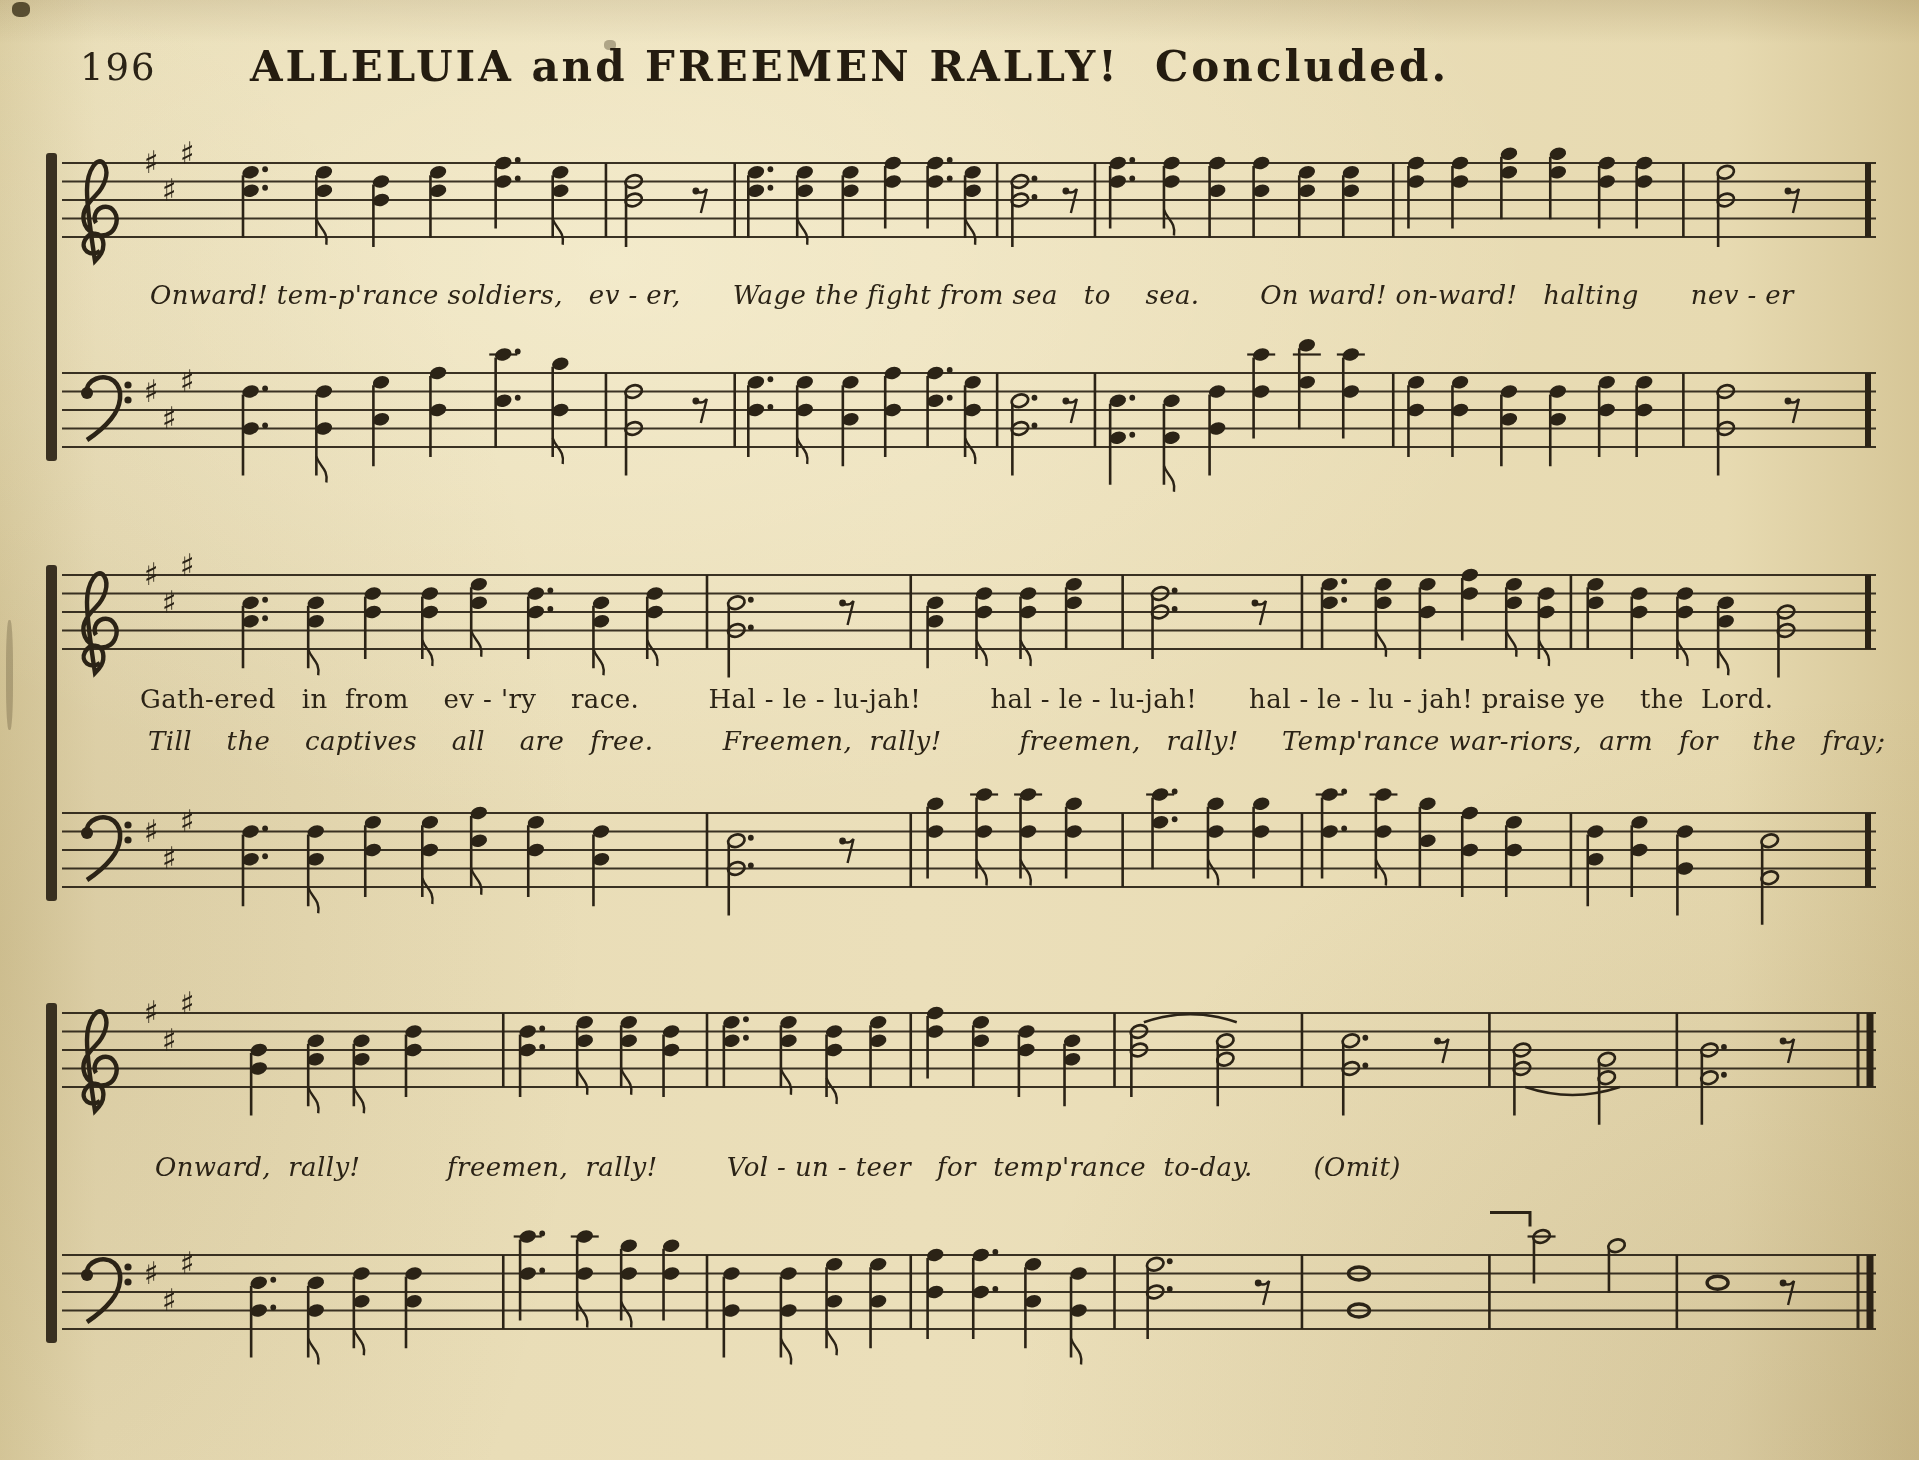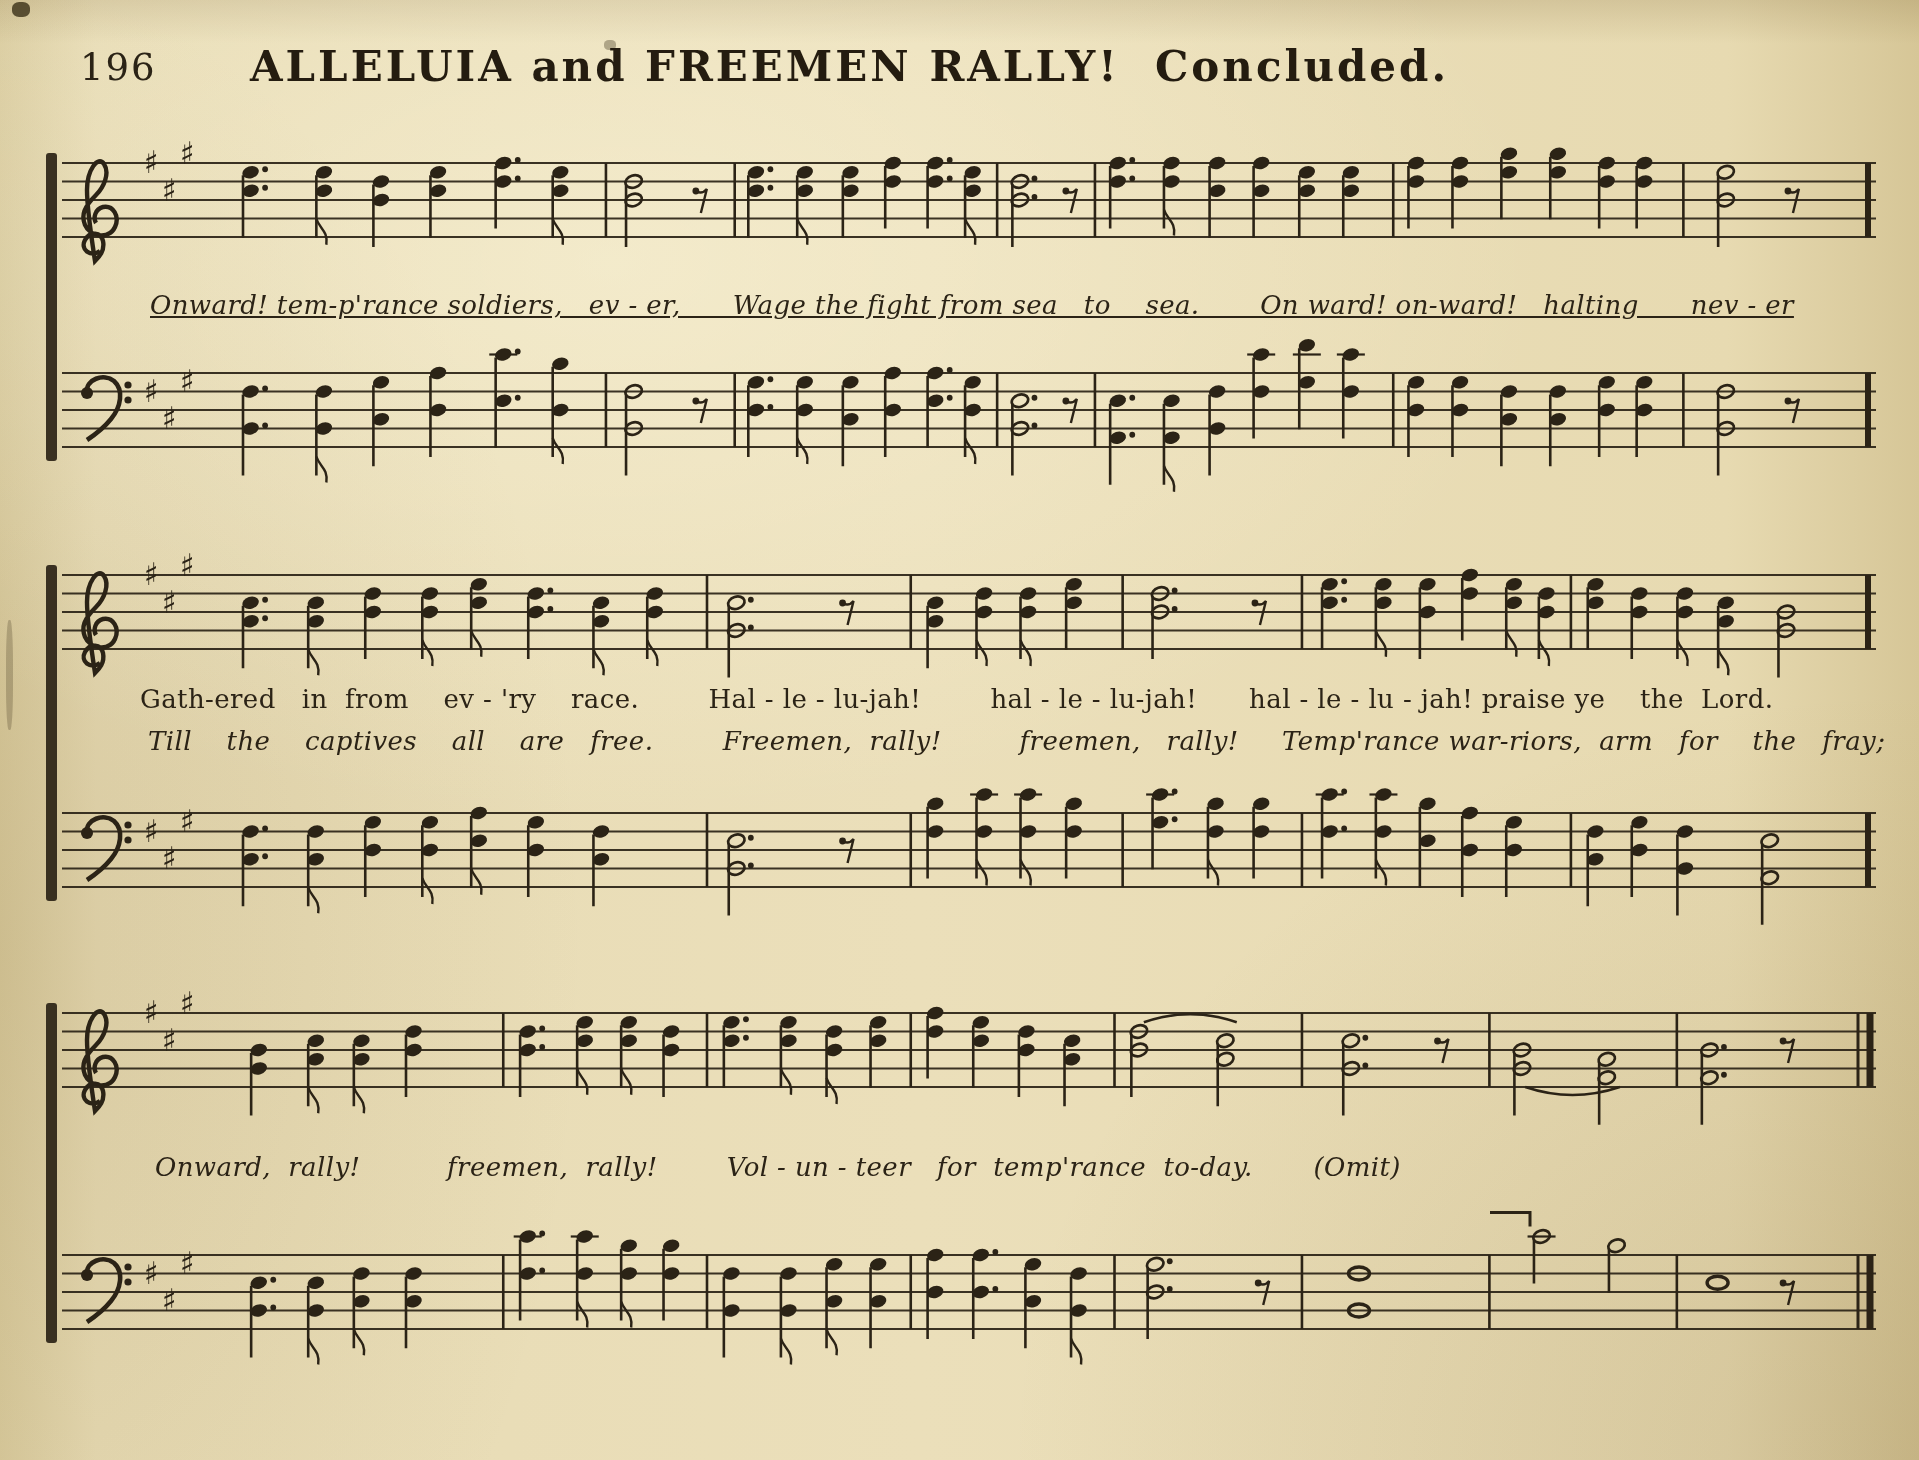--- a/index.html
+++ b/index.html
@@ -39,21 +39,21 @@
 <body>
 
 <div id="page">
   <div class="smudge" style="left:12px;top:2px;width:18px;height:15px;opacity:.8;"></div>
   <div class="smudge" style="left:604px;top:40px;width:12px;height:10px;opacity:.35;"></div>
   <div class="smudge" style="left:6px;top:620px;width:7px;height:110px;opacity:.25;"></div>
 
   <div id="pagenum">196</div>
   <div id="title">ALLELUIA and FREEMEN RALLY!  Concluded.</div>
 
-  <div class="lyric it" style="left:150px;top:290px;text-decoration:underline;">Onward! tem-p'rance soldiers,   ev - er,      Wage the fight from sea   to    sea.       On ward! on-ward!   halting      nev - er</div>
+  <div class="lyric it" style="left:150px;top:280px;">Onward! tem-p'rance soldiers,   ev - er,      Wage the fight from sea   to    sea.       On ward! on-ward!   halting      nev - er</div>
   <div class="lyric" style="left:140px;top:684px;">Gath-ered   in  from    ev - 'ry    race.        Hal - le - lu-jah!        hal - le - lu-jah!      hal - le - lu - jah! praise ye    the  Lord.</div>
   <div class="lyric it" style="left:148px;top:726px;text-align:right;">Till    the    captives    all    are   free.        Freemen,  rally!         freemen,   rally!     Temp'rance war-riors,  arm   for    the   fray;</div>
   <div class="lyric it" style="left:155px;top:1152px;">Onward,  rally!          freemen,  rally!        Vol - un - teer   for  temp'rance  to-day.       (Omit)</div>
 
   <div id="staves">
       <svg class="staff" width="1860" height="218" style="top:93px">
         <line x1="22" x2="1836" y1="70" y2="70" stroke-width="1.8" class="ln" opacity=".92"></line>
         <line x1="22" x2="1836" y1="88.5" y2="88.5" stroke-width="1.8" class="ln" opacity=".92"></line>
         <line x1="22" x2="1836" y1="107" y2="107" stroke-width="1.8" class="ln" opacity=".92"></line>
         <line x1="22" x2="1836" y1="125.5" y2="125.5" stroke-width="1.8" class="ln" opacity=".92"></line>

